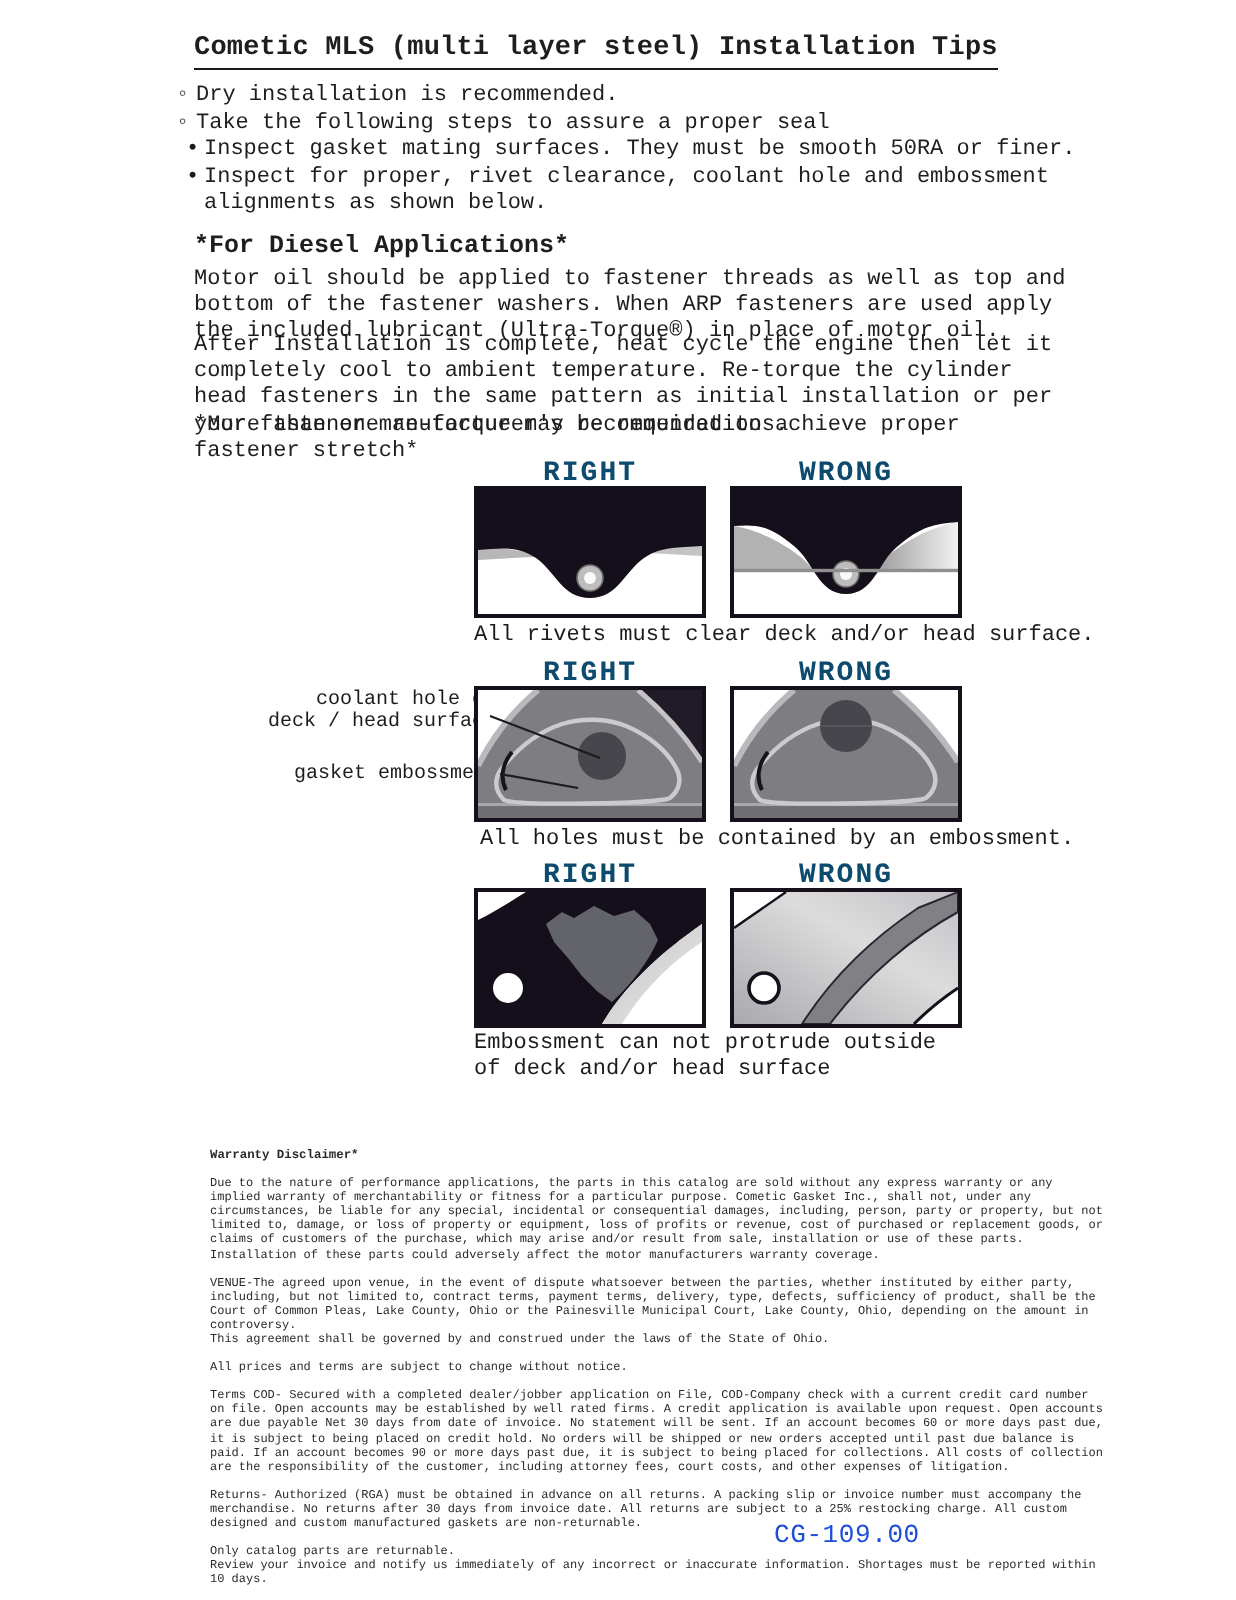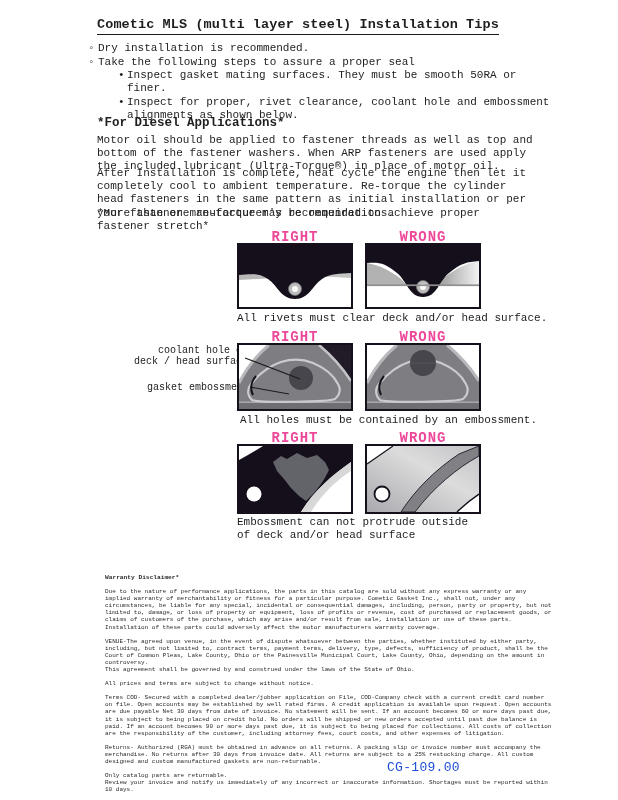--- a/index.html
+++ b/index.html
@@ -11,31 +11,31 @@
   .abs{position:absolute;}
 
   
   .doc-title{
     left:97px;top:17px;font-size:13.5px;font-weight:bold;
     border-bottom:1.8px solid #1a1a1a;padding-bottom:2px;letter-spacing:.1px;
   }
   .bullet-list{left:90px;top:42px;width:470px;font-size:11px;line-height:13px;}
   .bullet{position:relative;padding-left:8px;margin-bottom:.5px;}
   .bullet::before{content:"◦";position:absolute;left:-2px;top:0;font-size:11px;color:#2a2a2a;}
-  .sub-bullet{position:relative;padding-left:8px;margin-left:29px;margin-bottom:.5px;}
+  .sub-bullet{position:relative;padding-left:8px;margin-left:4px;margin-bottom:.5px;}
   .sub-bullet::before{content:"•";position:absolute;left:-1px;top:0;font-size:11px;color:#1a1a1a;}
 
   .diesel-heading{left:97px;top:116px;font-size:12.5px;font-weight:bold;}
   .body-para{left:97px;font-size:11px;line-height:13.2px;width:442px;}
   .p1{top:134px;}
   .p2{top:167px;}
   .p3{top:207px;}
 
   
-  .fig-label{font-size:14px;font-weight:bold;letter-spacing:1px;text-align:center;width:116px;color:#ec4899;}
+  .fig-label{font-size:14px;font-weight:bold;letter-spacing:1px;text-align:center;width:116px;color:#0c4a6e;}
   .fig-box{width:116px;border:2px solid #15101b;background:#fff;box-sizing:border-box;}
   .fig-box svg{display:block;}
   .caption{font-size:11px;color:#1c1c1c;line-height:12.5px;}
 
   .ann-label{font-size:10px;line-height:11px;text-align:right;color:#1c1c1c;}
   .leader-svg{pointer-events:none;}
 
   
   .warranty{left:105px;top:574px;width:447px;font-size:6px;line-height:7.1px;color:#2a2a2a;}
   .warranty .w-head{font-weight:bold;margin:0 0 7px 0;font-size:6.2px;}

